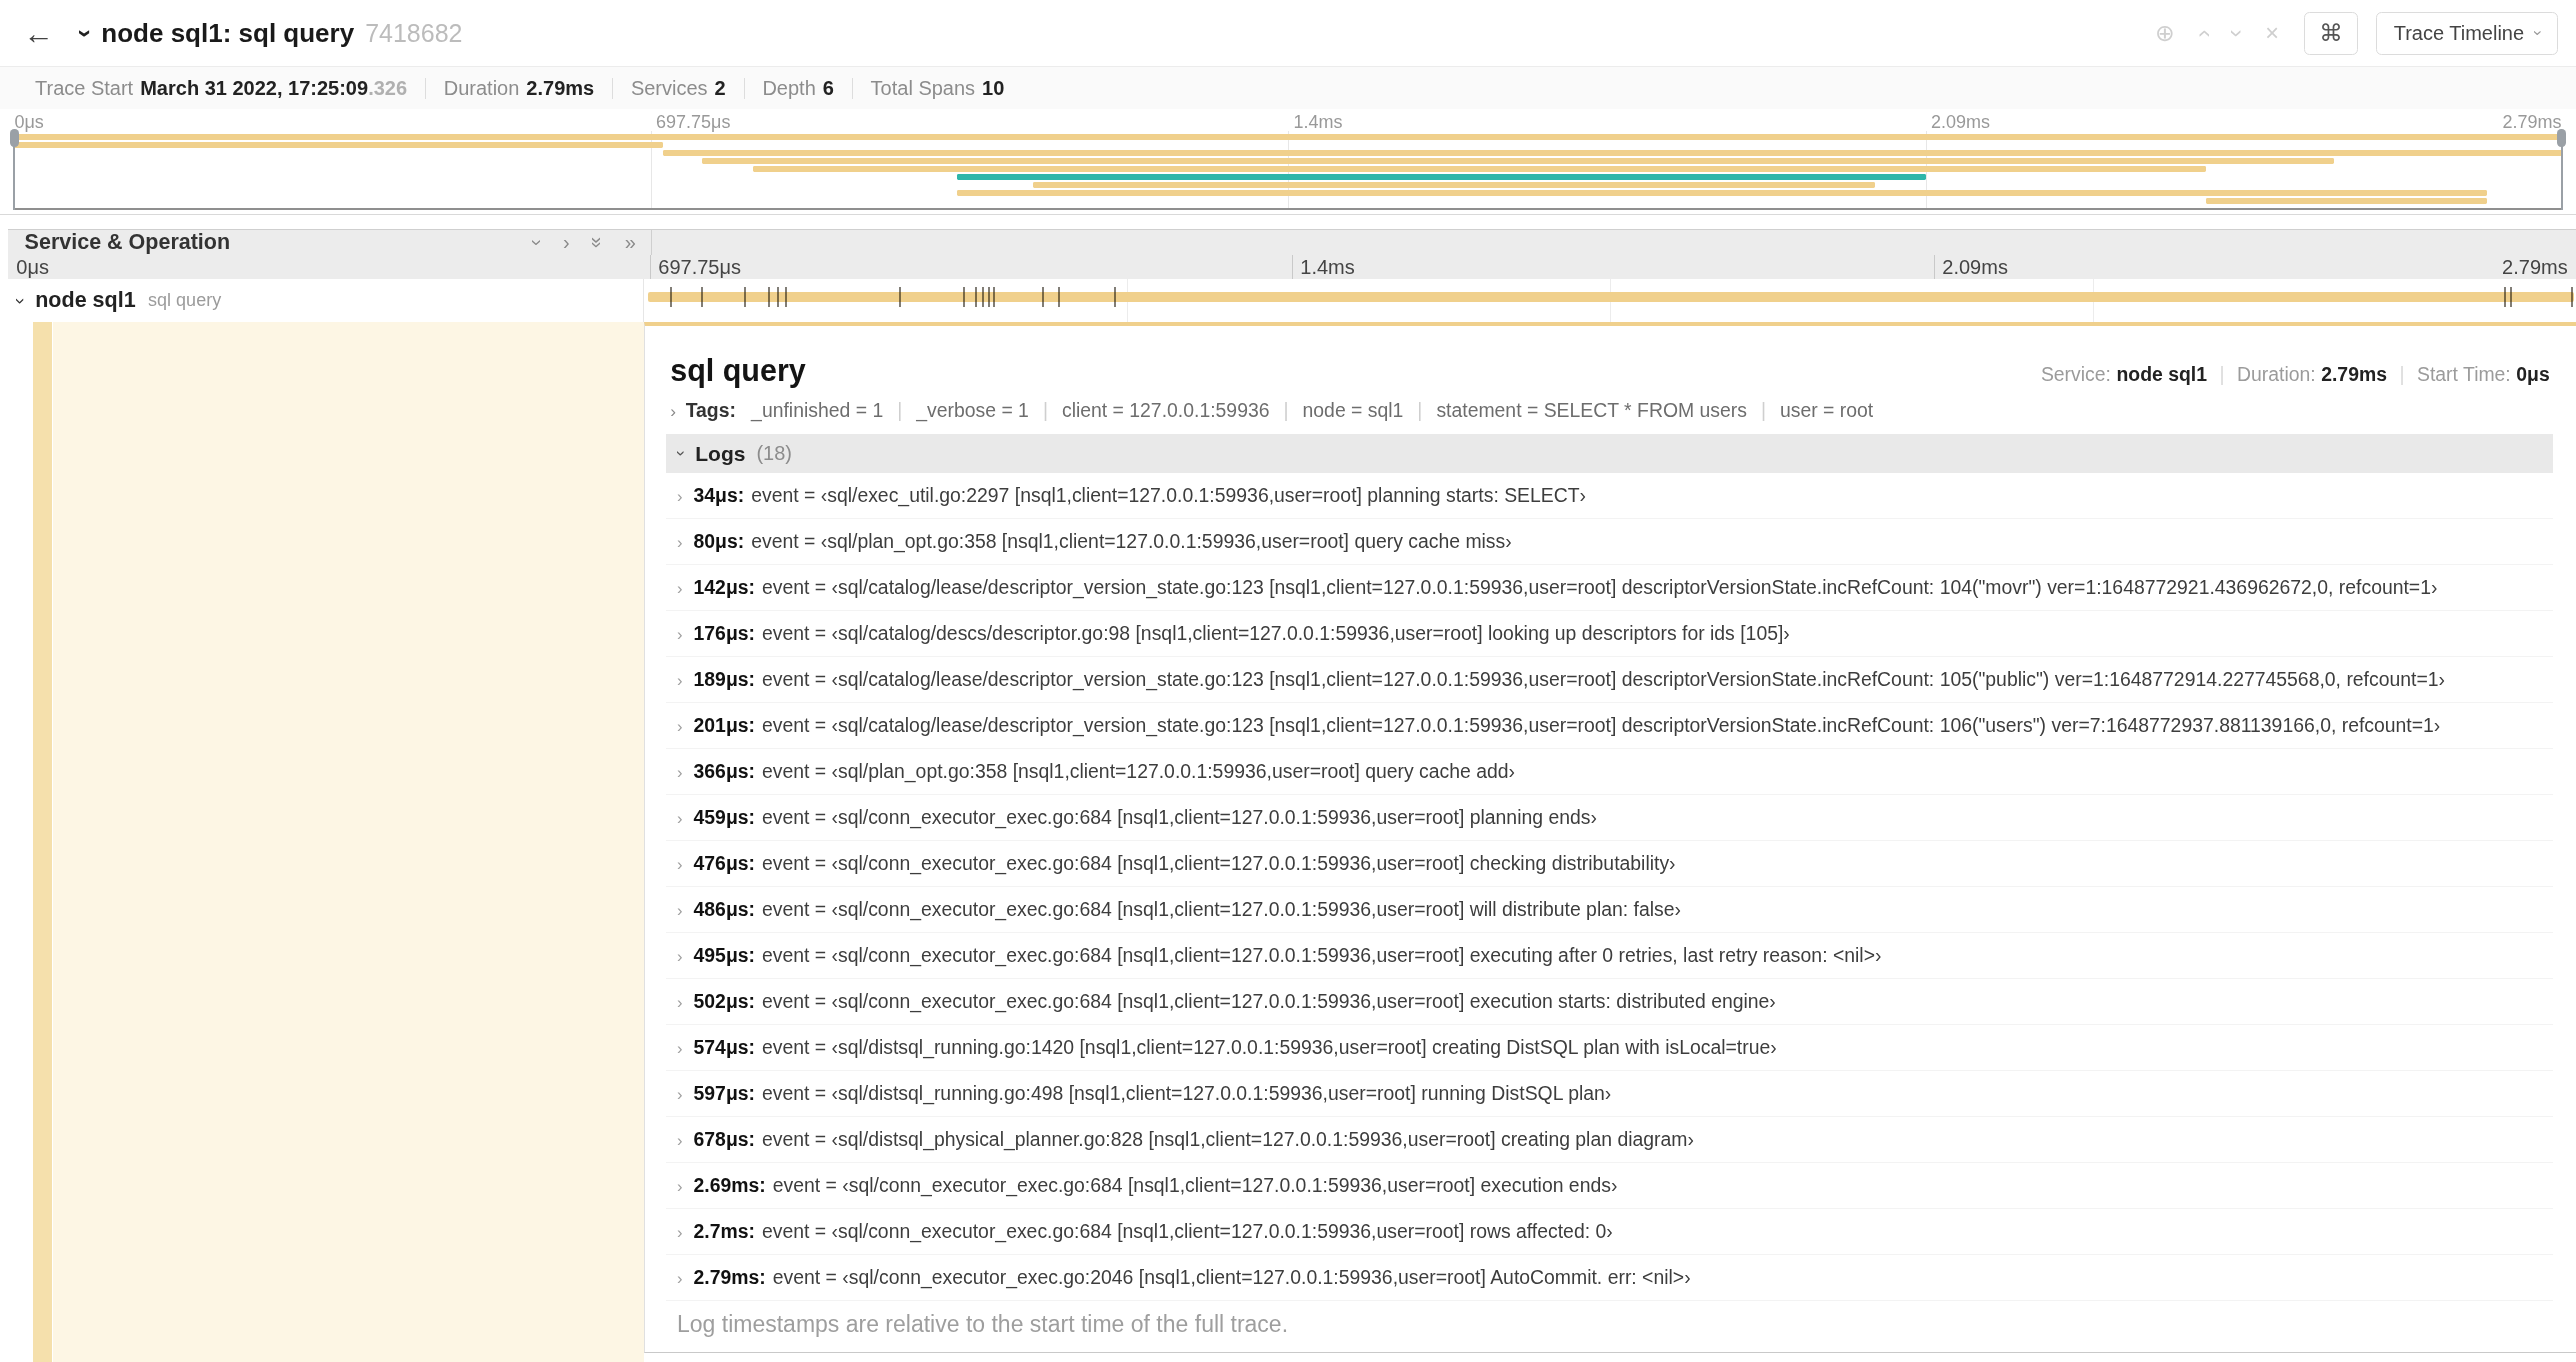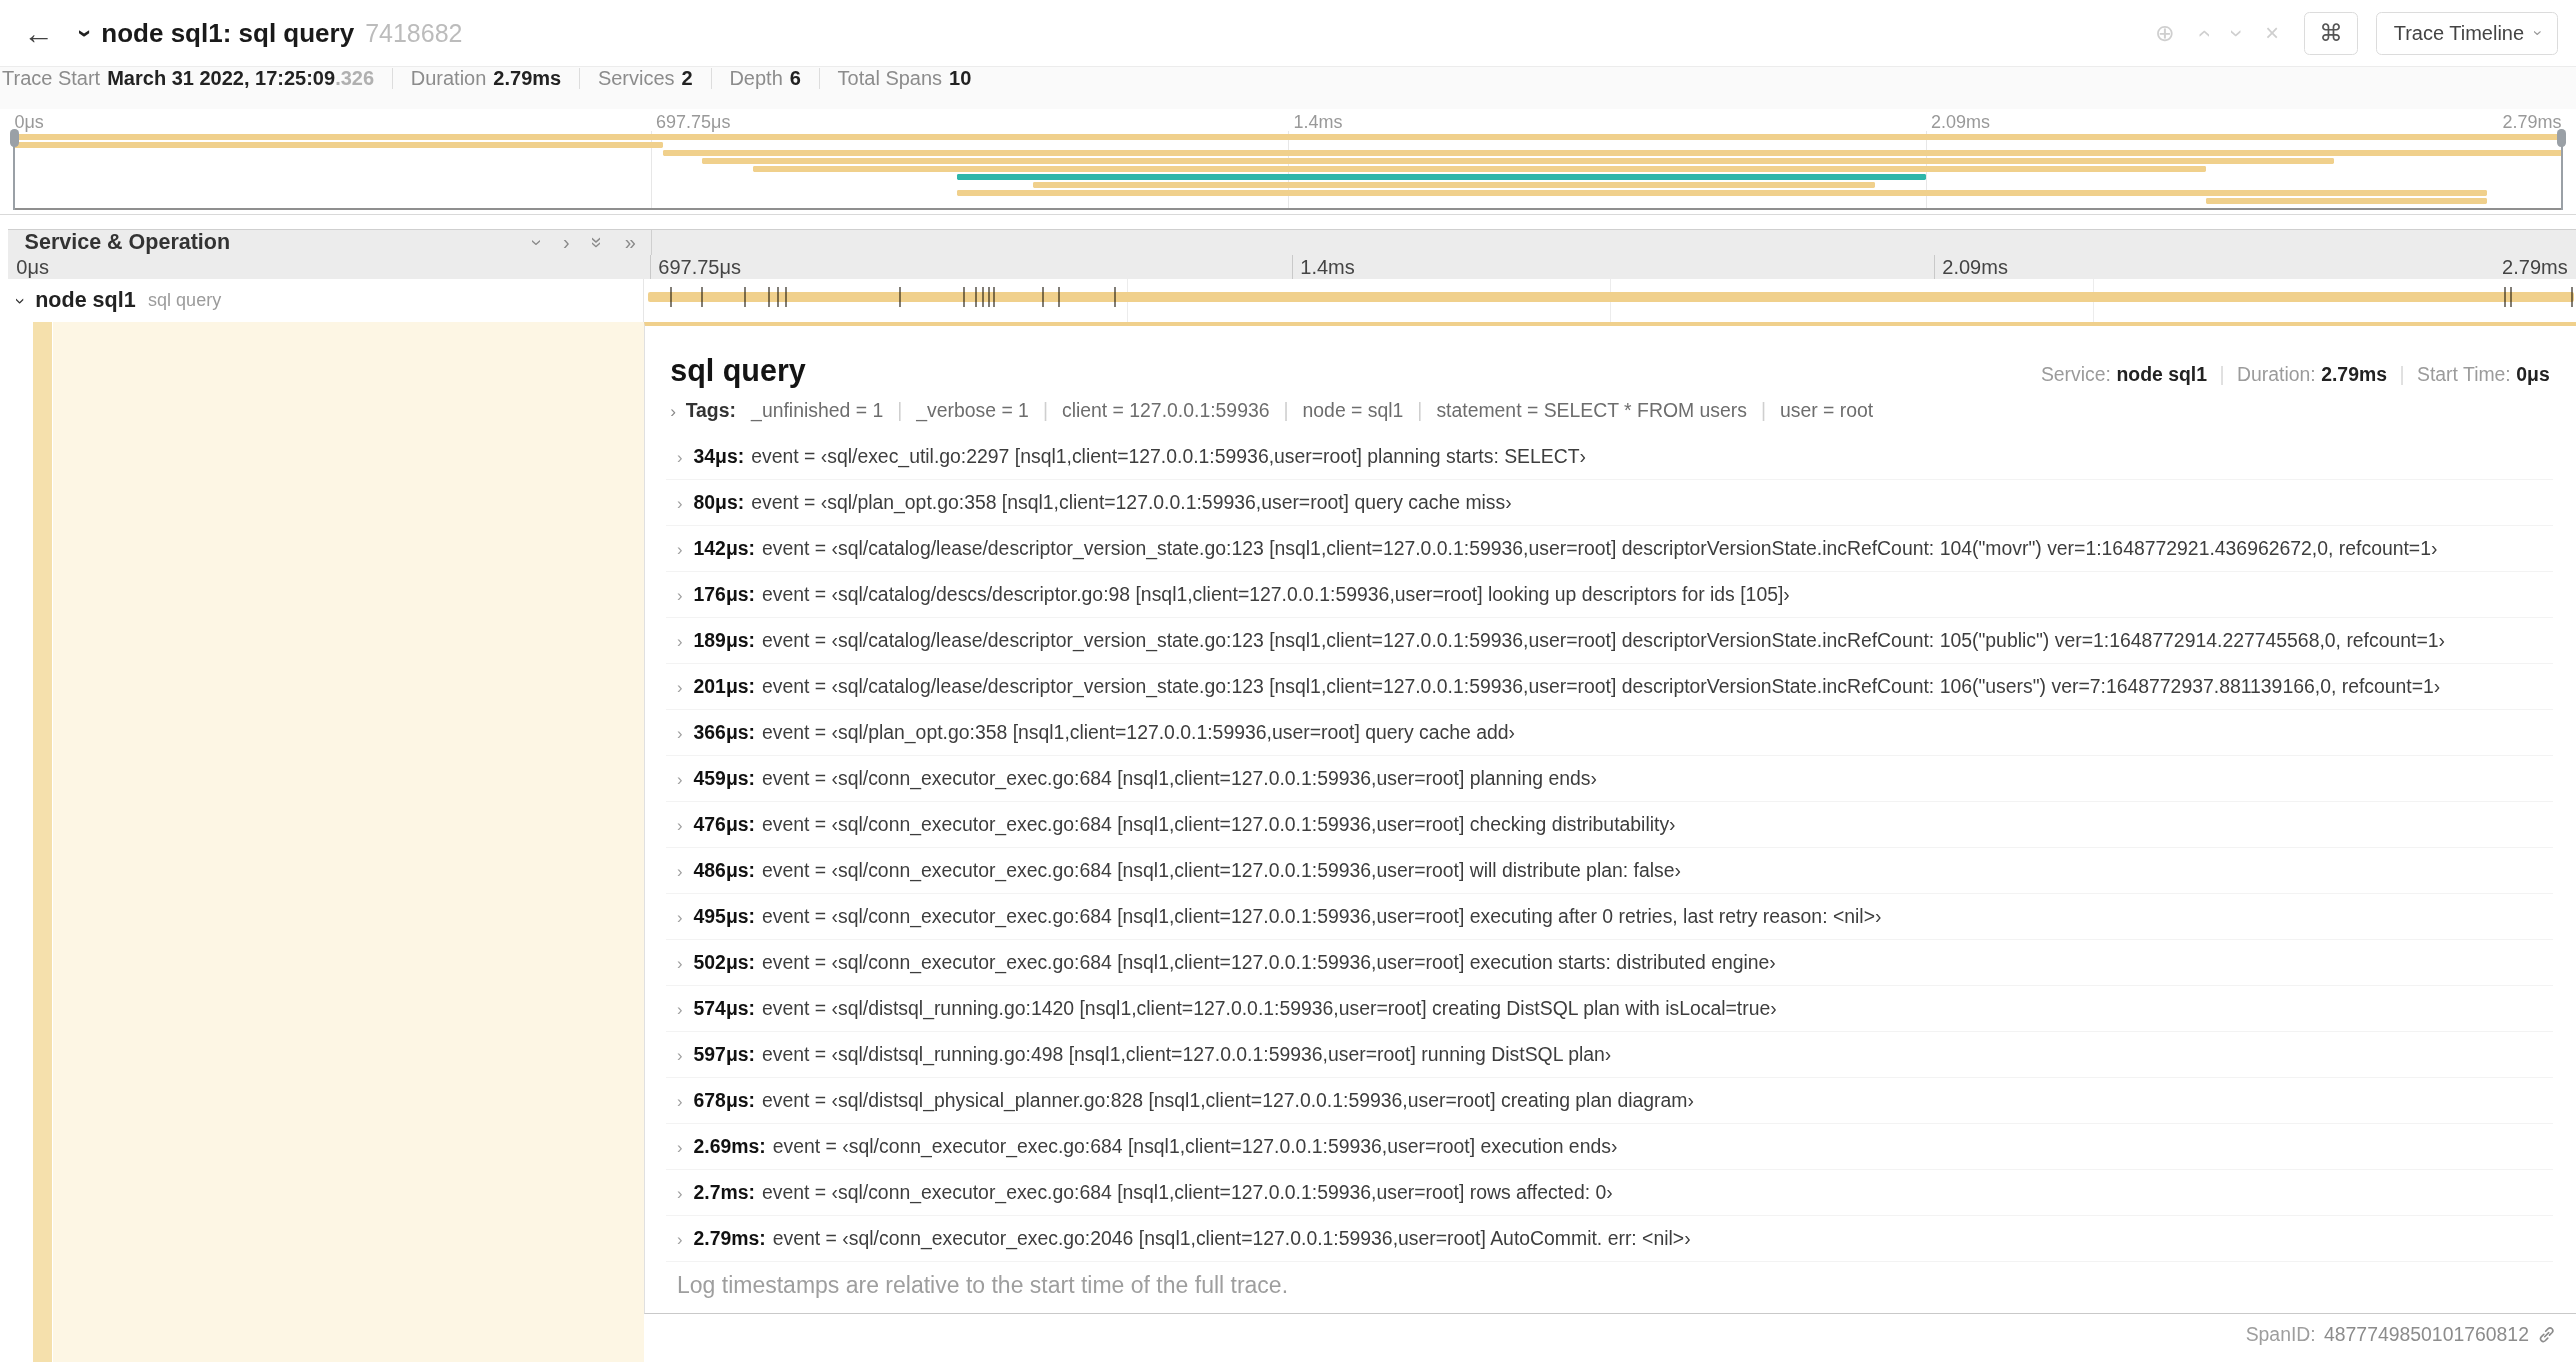--- a/index.html
+++ b/index.html
@@ -23,21 +23,21 @@
   .find-nav{display:flex;align-items:center;gap:25px;margin-left:23.5px;color:#cfcfcf;}
   .fn-icon{font-size:23.5px;cursor:pointer;}
   .kbd-btn{margin-left:25px;width:54px;height:43px;border:0.7px solid #dcdcdc;border-radius:5.5px;background:#fff;
            font-size:23.5px;color:#555;cursor:pointer;display:flex;align-items:center;justify-content:center;font-family:inherit;}
   .view-btn{margin-left:18px;height:43px;border:0.7px solid #dcdcdc;border-radius:5.5px;background:#fff;font-size:20px;
             color:#444;padding:0 16.6px;display:flex;align-items:center;gap:11px;cursor:pointer;font-family:inherit;}
   .view-btn .caret{font-size:16px;color:#999;}
 
   
   .infobar{position:absolute;top:66px;left:0;right:0;height:44px;background:#fafafa;border-top:0.7px solid #ececec;
-           border-bottom:0.7px solid #e0e0e0;display:flex;align-items:flex-start;padding:0 2px;box-sizing:border-box;}
+           border-bottom:0.7px solid #e0e0e0;display:flex;align-items:center;padding:0 35px;box-sizing:border-box;}
   .info-items{display:flex;align-items:center;}
   .info-item{display:flex;align-items:baseline;font-size:20px;}
   .info-label{color:#8c8c8c;margin-right:7px;}
   .info-value{color:#222;font-weight:700;}
   .info-extra{color:#b0b0b0;font-weight:700;}
   .info-sep{width:0.7px;height:21px;background:#ddd;margin:0 18px;}
 
   
   .minimap{position:absolute;top:109px;left:0;right:0;height:105px;background:#fff;border-bottom:0.7px solid #d9d9d9;}
   .mm-inner{position:absolute;left:13px;right:13px;top:0;bottom:0;}
@@ -288,20 +288,25 @@
               <span class="tag-item">client = 127.0.0.1:59936</span>
               <span class="tag-sep">|</span>
               <span class="tag-item">node = sql1</span>
               <span class="tag-sep">|</span>
               <span class="tag-item">statement = SELECT * FROM users</span>
               <span class="tag-sep">|</span>
               <span class="tag-item">user = root</span>
             </span>
         </div>
         <div class="d-logs">
+          <div class="d-logs-header">
+            <span class="hdr-chev chev">›</span>
+            <span class="logs-title">Logs</span>
+            <span class="logs-count">(18)</span>
+          </div>
           <div class="log-rows">
               <div class="log-row">
                 <span class="log-chev">›</span>
                 <span class="log-time">34μs:</span>
                 <span class="log-text">event = ‹sql/exec_util.go:2297 [nsql1,client=127.0.0.1:59936,user=root] planning starts: SELECT›</span>
               </div>
               <div class="log-row">
                 <span class="log-chev">›</span>
                 <span class="log-time">80μs:</span>
                 <span class="log-text">event = ‹sql/plan_opt.go:358 [nsql1,client=127.0.0.1:59936,user=root] query cache miss›</span>

